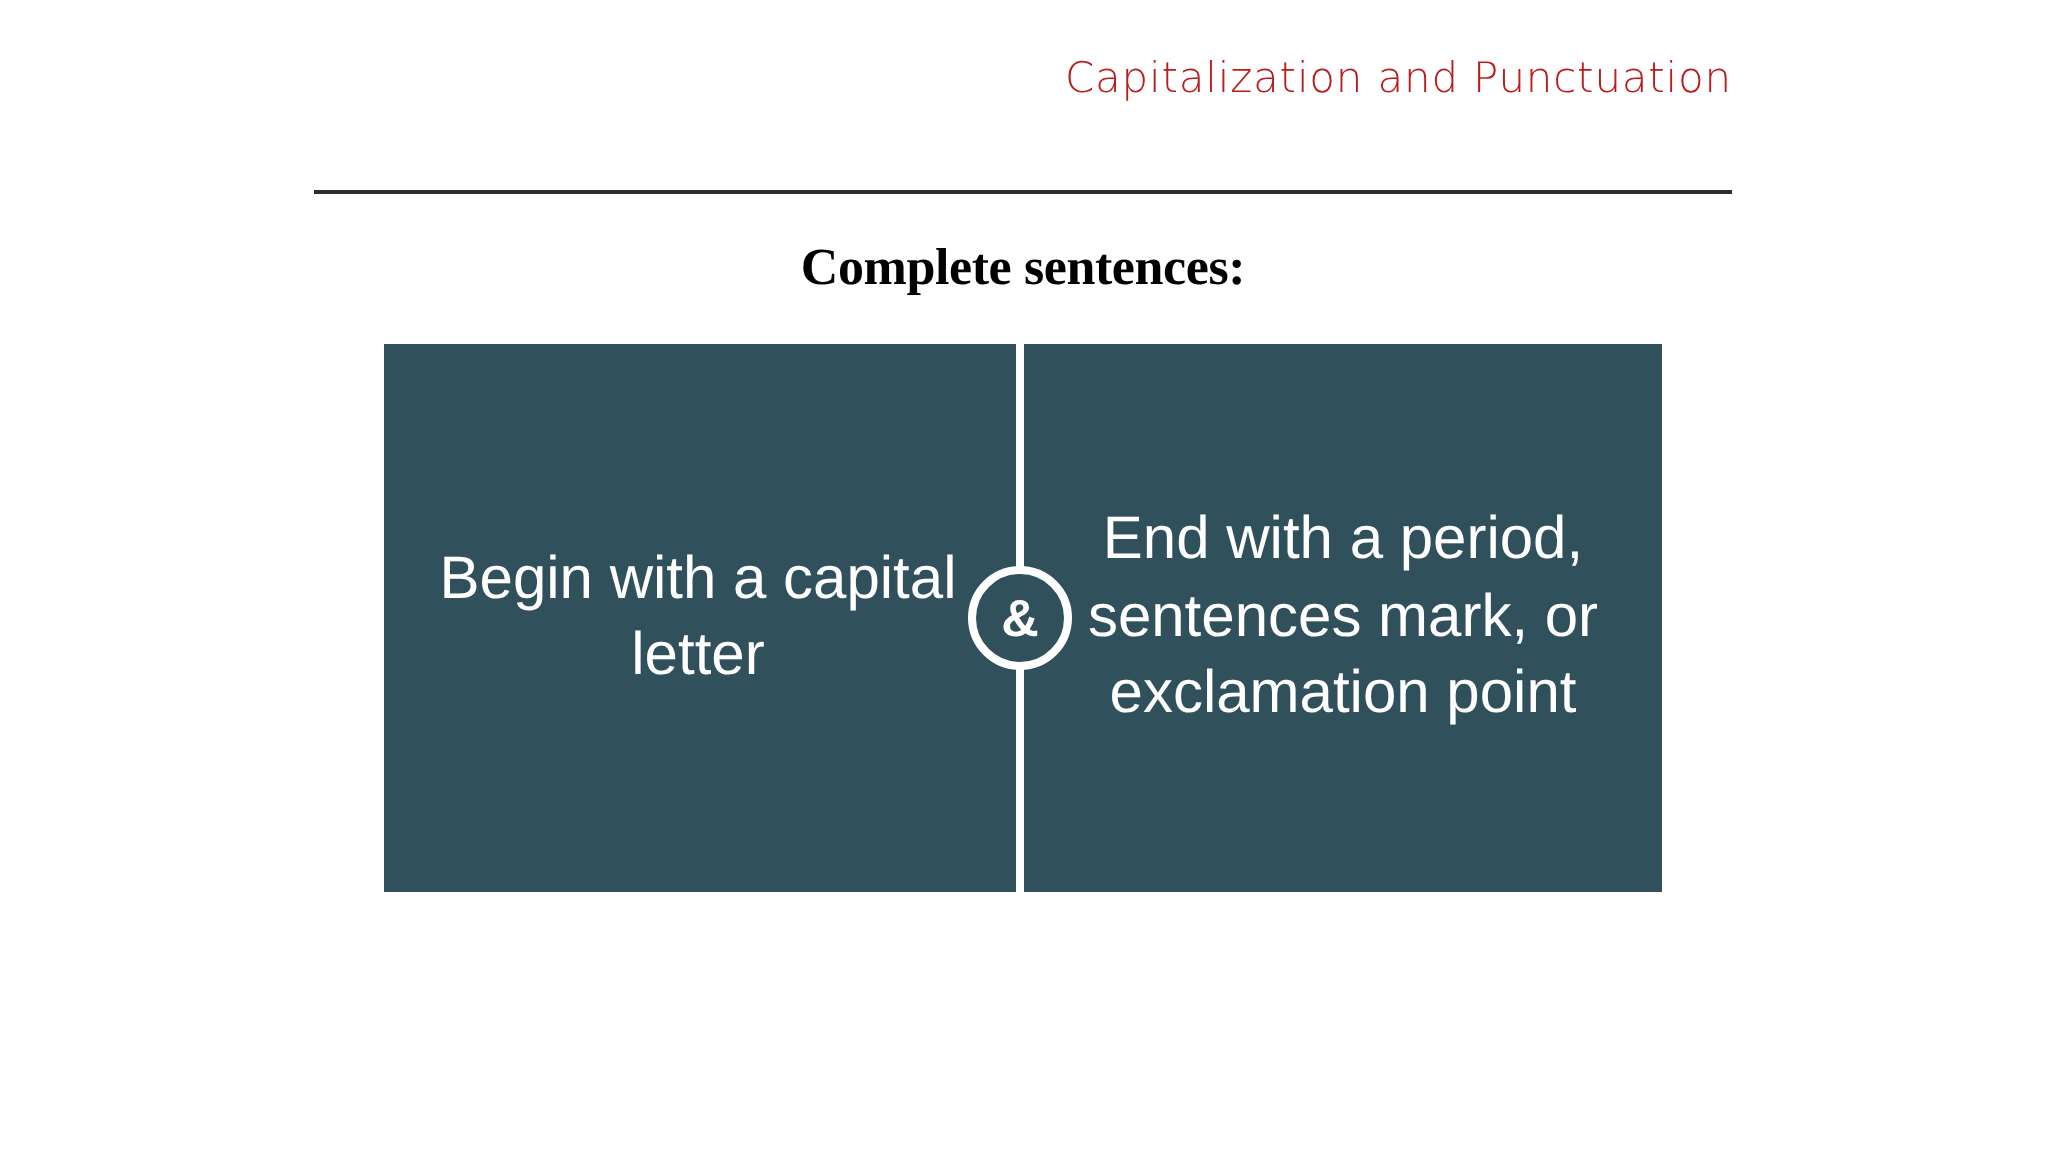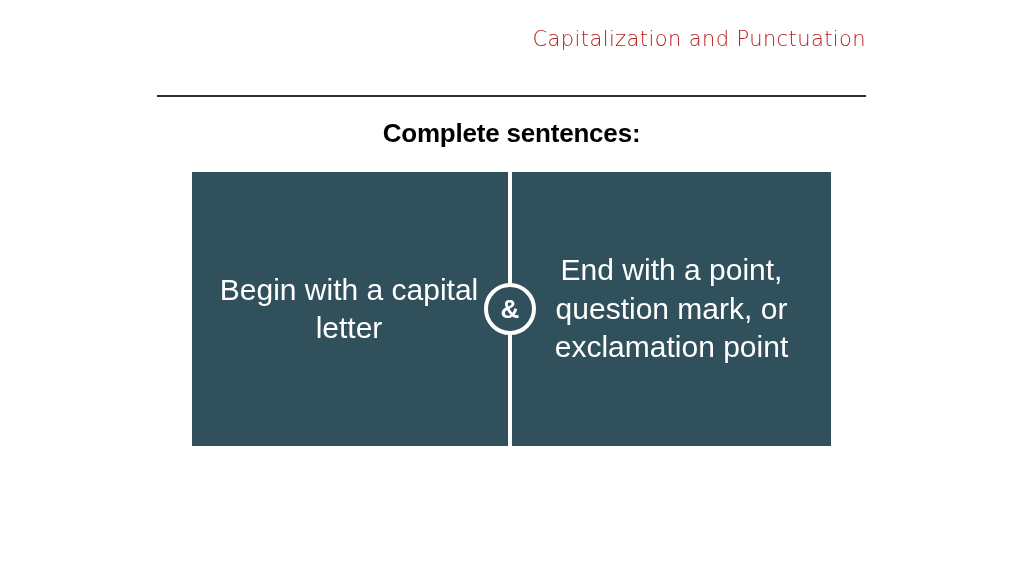--- a/index.html
+++ b/index.html
@@ -40,21 +40,21 @@
     background: #2B2B31;
   }
 
   
   .subtitle {
     position: absolute;
     left: 192px;
     top: 118px;
     width: 639px;
     text-align: center;
-    font-family: Liberation Sans, sans-serif;
+    font-family: Liberation Serif, serif;
     font-size: 26px;
     font-weight: bold;
     color: #000000;
     letter-spacing: -0.2px;
     line-height: 1.2;
   }
 
   
   .diagram {
     position: absolute;
@@ -141,21 +141,21 @@
 
 <div class="subtitle">Complete sentences:</div>
 
 <div class="diagram">
 
   <div class="panel panel-left">
     <div class="panel-text">Begin with a capital letter</div>
   </div>
 
   <div class="panel panel-right">
-    <div class="panel-text">End with a point, question mark, or exclamation point</div>
+    <div class="panel-text">End with a period, sentences mark, or exclamation point</div>
   </div>
 
   <div class="divider"></div>
 
   <div class="amp-badge">
     <span>&amp;</span>
   </div>
 
 </div>
 

